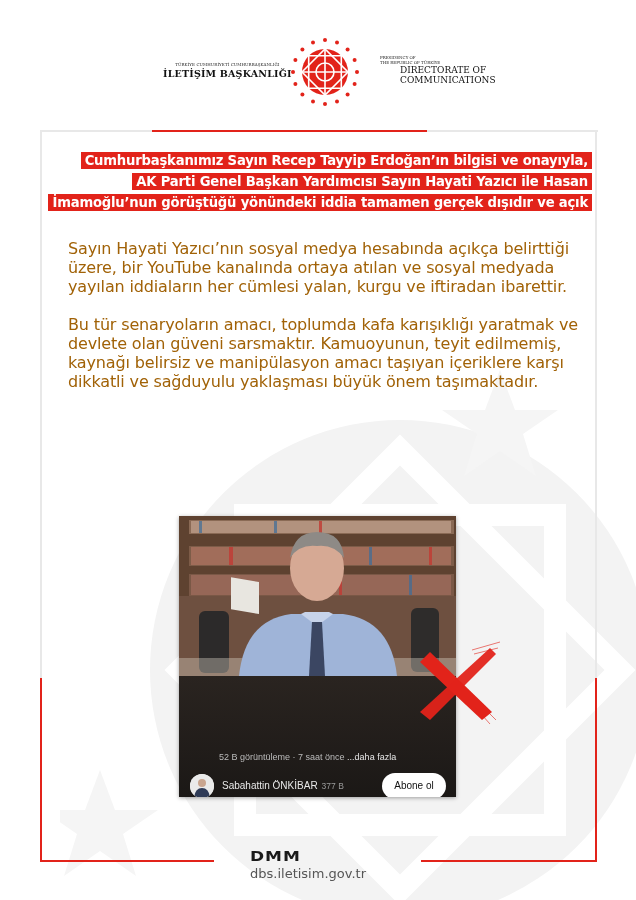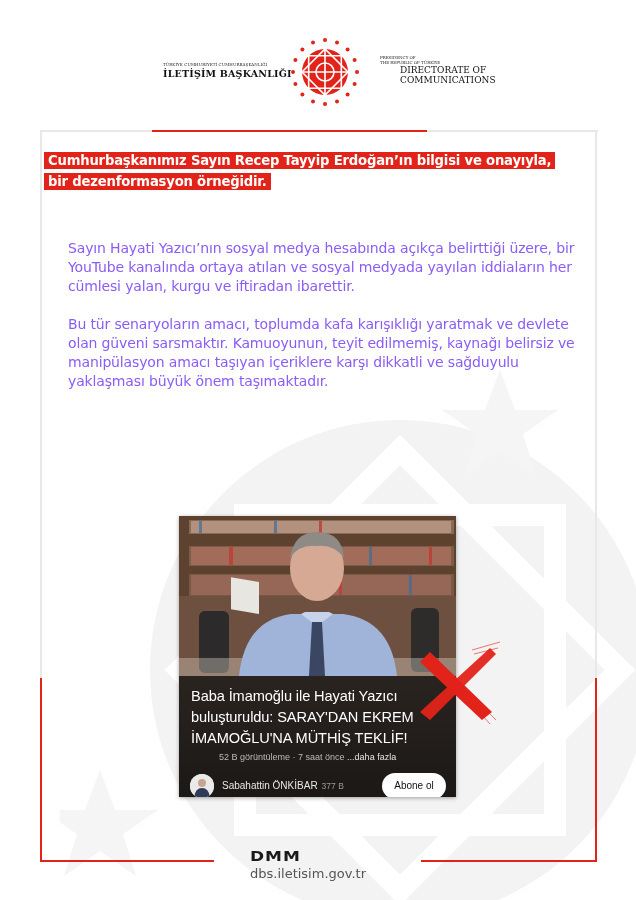--- a/index.html
+++ b/index.html
@@ -4,40 +4,40 @@
   <style>
     * { box-sizing: border-box; margin: 0; padding: 0; }
     html, body { width: 636px; height: 900px; background: #ffffff; overflow: hidden; }
     body { position: relative; font-family: "DejaVu Sans", sans-serif; color: #1a1a1a; }
 
     
     .watermark { position: absolute; left: 60px; top: 330px; width: 680px; height: 680px; pointer-events: none; }
 
     
     .header { position: absolute; top: 0; left: 0; width: 636px; height: 120px; }
-    .logo-left { position: absolute; left: 163px; top: 62px; text-align: left; }
+    .logo-left { position: absolute; left: 163px; top: 62px; text-align: center; }
     .logo-left .small { font-family: "DejaVu Serif", serif; font-size: 4px; letter-spacing: 0.1px; color: #222; white-space: nowrap; }
     .logo-left .big { font-family: "DejaVu Serif", serif; font-size: 9.5px; font-weight: bold; color: #111; white-space: nowrap; letter-spacing: 0.2px; margin-top: 1px; }
     .emblem { position: absolute; left: 289px; top: 36px; width: 72px; height: 72px; }
     .logo-right { position: absolute; left: 380px; top: 55px; }
     .logo-right .small { font-family: "DejaVu Serif", serif; font-size: 4px; color: #222; line-height: 5px; white-space: nowrap; }
     .logo-right .big { font-family: "DejaVu Serif", serif; font-size: 9px; color: #111; line-height: 9px; white-space: nowrap; margin-top: 1px; margin-left: 20px; }
 
     
     .frame-line { position: absolute; }
     .grey { background: #e8e8e8; }
     .red { background: #e2231a; }
 
     
-    .headline { position: absolute; left: 44px; top: 150px; width: 548px; text-align: left; }
+    .headline { position: absolute; left: 44px; top: 150px; width: 548px; text-align: right; }
     .headline-line { display: inline-block; background: #e2231a; color: #fff; font-family: "DejaVu Sans", sans-serif; font-weight: bold; font-size: 13.2px; line-height: 17px; padding: 0 4px; margin-bottom: 2px; white-space: nowrap; letter-spacing: -0.2px; }
 
     
     .body-text { position: absolute; left: 68px; top: 239px; width: 510px; }
-    .para { font-family: "DejaVu Sans", sans-serif; font-size: 14px; line-height: 19px; color: #8b5cf6; margin-bottom: 19px; letter-spacing: -0.15px; }
+    .para { font-family: "DejaVu Sans", sans-serif; font-size: 16px; line-height: 19px; color: #a16207; margin-bottom: 19px; letter-spacing: -0.15px; }
 
     
     .card { position: absolute; left: 179px; top: 516px; width: 277px; height: 281px; background: #1f1c1a; box-shadow: 0 1px 4px rgba(0,0,0,0.35); overflow: hidden; }
     .thumb { position: absolute; left: 0; top: 0; width: 277px; height: 160px; background: #6b4a33; overflow: hidden; }
     .card-bottom { position: absolute; left: 0; top: 160px; width: 277px; height: 121px; background: linear-gradient(#2a2420, #1b1816); }
     .video-title { position: absolute; left: 12px; top: 10px; width: 260px; color: #fff; font-family: "Liberation Sans", sans-serif; font-size: 14.6px; line-height: 21px; font-weight: normal; letter-spacing: -0.1px; }
     .meta { position: absolute; left: 12px; top: 76px; color: #bbb; font-family: "Liberation Sans", sans-serif; font-size: 9px; white-space: nowrap; padding-left: 28px; }
     .meta .more { color: #e6e6e6; }
     .channel-row { position: absolute; left: 11px; top: 98px; width: 260px; height: 26px; }
     .ch-avatar { position: absolute; left: 0; top: 0; width: 24px; height: 24px; border-radius: 50%; background: #e8e8e8; overflow: hidden; }
@@ -116,21 +116,22 @@
 <div class="frame-line grey" style="left:427px; top:130px; width:171px; height:2px;"></div>
 <div class="frame-line grey" style="left:40px; top:130px; width:2px; height:548px;"></div>
 <div class="frame-line red" style="left:40px; top:678px; width:2px; height:183px;"></div>
 <div class="frame-line grey" style="left:595px; top:130px; width:2px; height:548px;"></div>
 <div class="frame-line red" style="left:595px; top:678px; width:2px; height:183px;"></div>
 <div class="frame-line red" style="left:40px; top:860px; width:174px; height:2px;"></div>
 <div class="frame-line red" style="left:421px; top:860px; width:176px; height:2px;"></div>
 
 <div class="headline">
   <div><span class="headline-line">Cumhurbaşkanımız Sayın Recep Tayyip Erdoğan’ın bilgisi ve onayıyla,</span></div>
-  <div><span class="headline-line">bir dezenformasyon örneğidir.</span></div>
+  <div><span class="headline-line">AK Parti Genel Başkan Yardımcısı Sayın Hayati Yazıcı ile Hasan</span></div>
+  <div><span class="headline-line">İmamoğlu’nun görüştüğü yönündeki iddia tamamen gerçek dışıdır ve açık</span></div>
 </div>
 
 <div class="body-text">
   <p class="para">Sayın Hayati Yazıcı’nın sosyal medya hesabında açıkça belirttiği üzere, bir YouTube kanalında ortaya atılan ve sosyal medyada yayılan iddiaların her cümlesi yalan, kurgu ve iftiradan ibarettir.</p>
   <p class="para">Bu tür senaryoların amacı, toplumda kafa karışıklığı yaratmak ve devlete olan güveni sarsmaktır. Kamuoyunun, teyit edilmemiş, kaynağı belirsiz ve manipülasyon amacı taşıyan içeriklere karşı dikkatli ve sağduyulu yaklaşması büyük önem taşımaktadır.</p>
 </div>
 
 <div class="card">
   <svg class="thumb" viewBox="0 0 277 160" preserveAspectRatio="none">
     <rect x="0" y="0" width="277" height="160" fill="#5e4230"></rect>
@@ -164,21 +165,20 @@
     <rect x="0" y="142" width="277" height="18" fill="#d8cfc4" opacity="0.4"></rect>
 
     <ellipse cx="138" cy="52" rx="27" ry="33" fill="#d6a994"></ellipse>
     <path d="M111 42 Q115 16 138 16 Q163 16 165 42 Q155 28 138 30 Q120 28 111 42 Z" fill="#8e8a86"></path>
     <path d="M60 160 Q66 104 112 98 L164 98 Q212 104 218 160 Z" fill="#9fb4d8"></path>
     <path d="M122 98 L138 110 L154 98 L150 96 L126 96 Z" fill="#c7d3ea"></path>
     <path d="M133 106 L143 106 L146 160 L130 160 Z" fill="#3b4662"></path>
   </svg>
 
   <div class="card-bottom">
-    <div class="video-title">Baba İmamoğlu ile Hayati Yazıcı buluşturuldu: SARAY'DAN EKREM İMAMOĞLU'NA MÜTHİŞ TEKLİF!</div>
     <div class="meta">
       <span>52 B görüntüleme</span><span> · </span><span>7 saat önce</span>
       <span class="more">...daha fazla</span>
     </div>
     <div class="channel-row">
       <div class="ch-avatar">
         <svg width="24" height="24" viewBox="0 0 24 24">
           <rect width="24" height="24" fill="#eaeaea"></rect>
           <circle cx="12" cy="9" r="4" fill="#c9a58f"></circle>
           <path d="M4 24 Q5 14 12 14 Q19 14 20 24 Z" fill="#2f3b57"></path>

